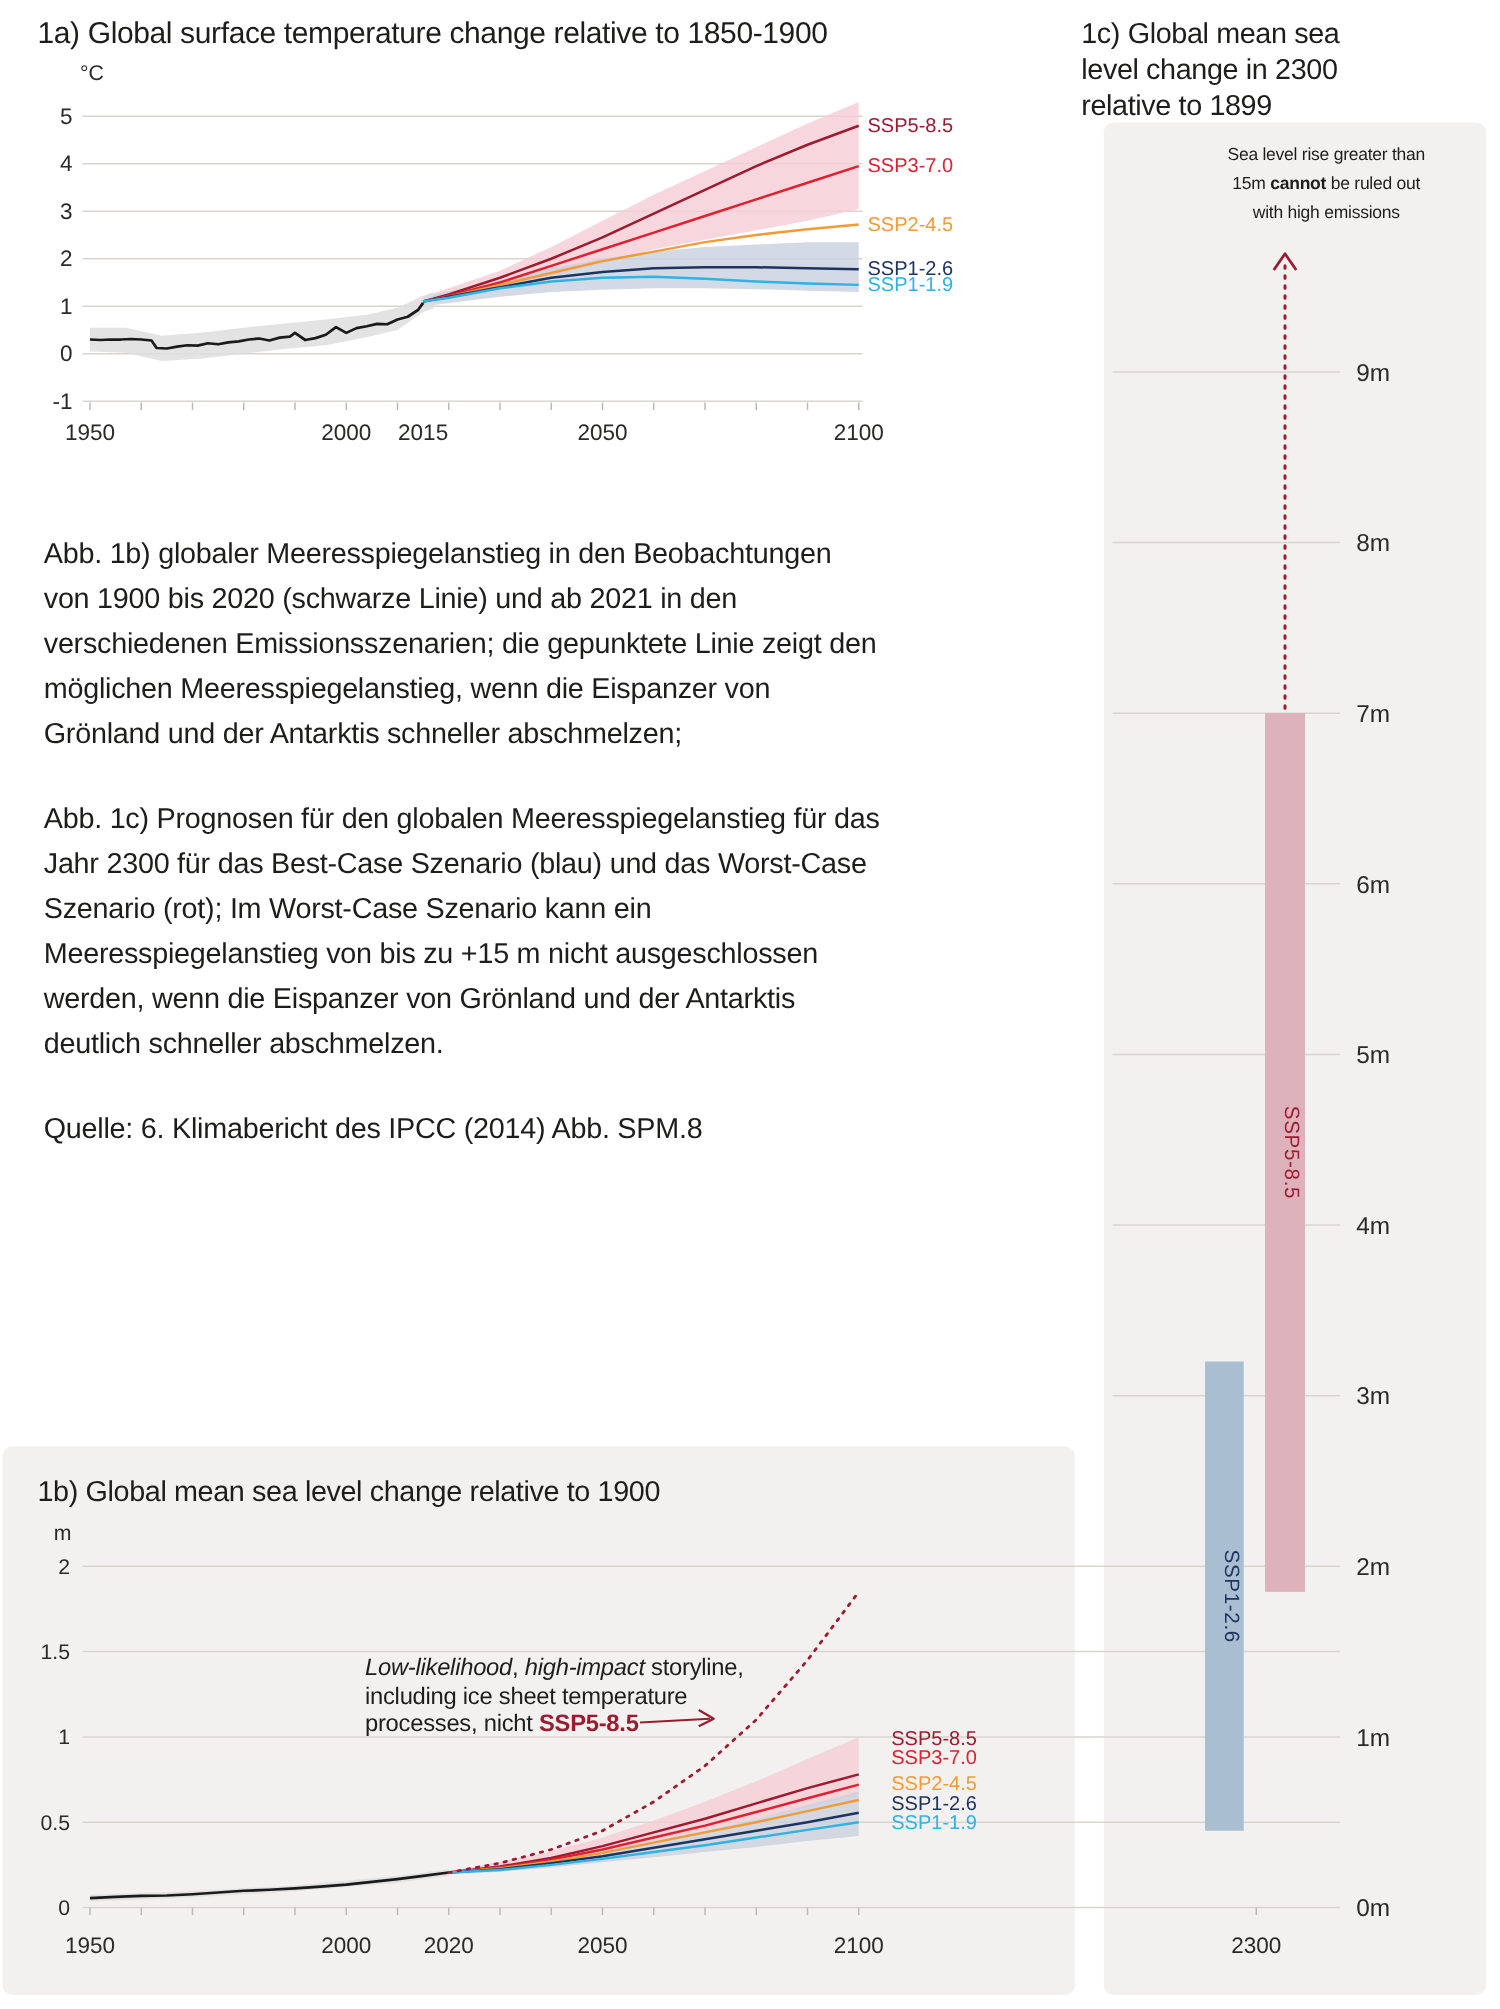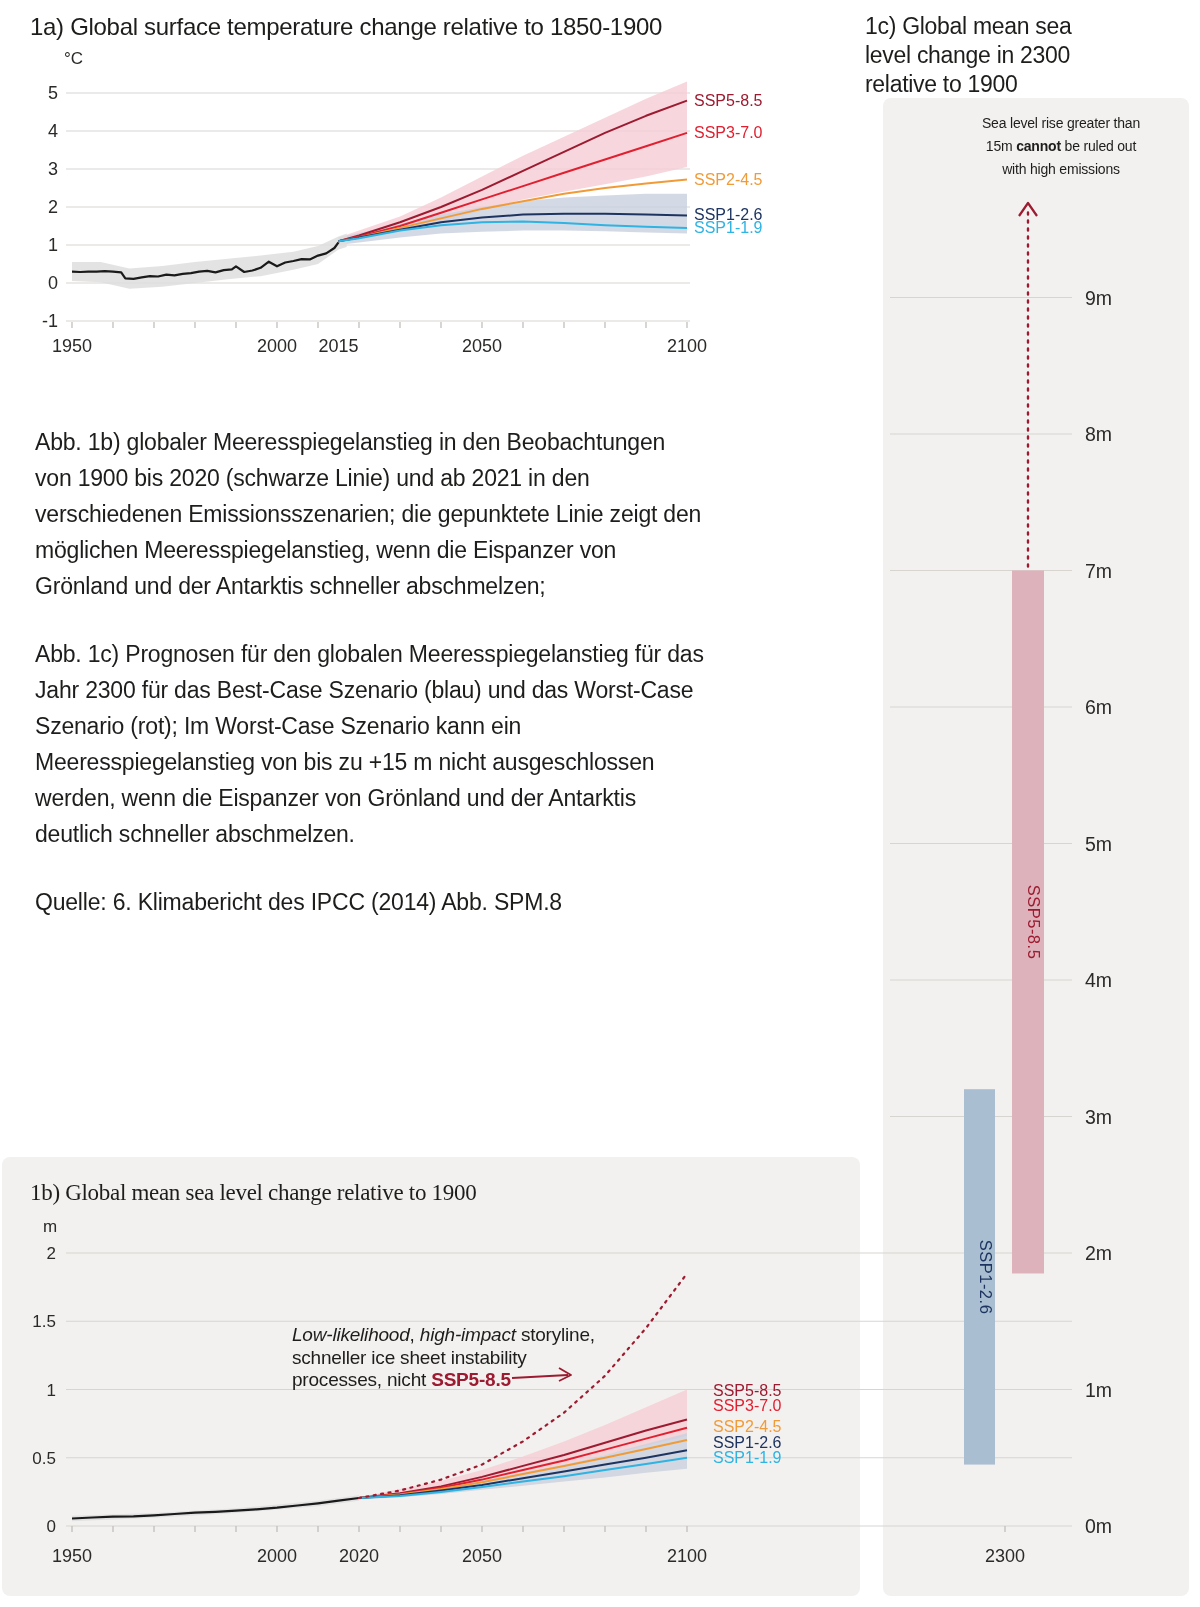--- a/index.html
+++ b/index.html
@@ -6,21 +6,21 @@
   .page{position:relative;width:1200px;height:1607px;background:#ffffff;overflow:hidden;
         font-family:"Liberation Sans",sans-serif;color:#1d1d1b;}
   .panel{position:absolute;background:#f3f1ef;border-radius:8px;}
   .panel-1b{left:2px;top:1157px;width:858px;height:439px;}
   .panel-1c{left:883px;top:98px;width:306px;height:1498px;}
   svg#cv{position:absolute;left:0;top:0;}
   svg text{font-family:"Liberation Sans",sans-serif;}
   .t1a{position:absolute;left:30px;top:13px;margin:0;font-size:24px;font-weight:400;
        letter-spacing:-0.3px;white-space:pre-line;text-align:right;}
   .t1b{position:absolute;left:30px;top:1180px;margin:0;font-size:23px;font-weight:400;
-       letter-spacing:-0.3px;font-family:Liberation Serif, serif;}
+       letter-spacing:-0.3px;}
   .t1c{position:absolute;left:865px;top:12px;margin:0;width:260px;font-size:23px;font-weight:400;
        line-height:29px;letter-spacing:-0.3px;white-space:pre-line;}
   .caption{position:absolute;left:35px;top:424px;width:820px;font-size:23px;line-height:36px;
            letter-spacing:-0.2px;}
   .caption p{margin:0 0 32px 0;white-space:pre-line;}
   .ann1c{position:absolute;left:883px;top:112px;width:356px;text-align:center;font-size:14px;
          line-height:23px;white-space:pre-line;letter-spacing:-0.2px;}
   .ann1c b{font-weight:700;}
   .ann1b{position:absolute;left:292px;top:1324px;width:320px;font-size:19px;line-height:22.5px;
          letter-spacing:-0.2px;}
@@ -174,20 +174,20 @@
 Szenario (rot); Im Worst-Case Szenario kann ein
 Meeresspiegelanstieg von bis zu +15 m nicht ausgeschlossen
 werden, wenn die Eispanzer von Grönland und der Antarktis
 deutlich schneller abschmelzen.</p>
     <p>Quelle: 6. Klimabericht des IPCC (2014) Abb. SPM.8</p>
   </div>
 
   <h2 class="t1b">1b) Global mean sea level change relative to 1900</h2>
   <h2 class="t1c">1c) Global mean sea
 level change in 2300
-relative to 1900</h2>
+relative to 1899</h2>
 
   <div class="ann1c"><span>Sea level rise greater than
 15m </span><b>cannot</b><span> be ruled out
 with high emissions</span></div>
 
-  <div class="ann1b"><span class="it">Low-likelihood</span><span>, </span><span class="it">high-impact</span><span> storyline,</span><br><span>schneller ice sheet instability</span><br><span>processes, nicht </span><span class="ssp">SSP5-8.5</span></div>
+  <div class="ann1b"><span class="it">Low-likelihood</span><span>, </span><span class="it">high-impact</span><span> storyline,</span><br><span>including ice sheet temperature</span><br><span>processes, nicht </span><span class="ssp">SSP5-8.5</span></div>
 </div>
 
 </body></html>

